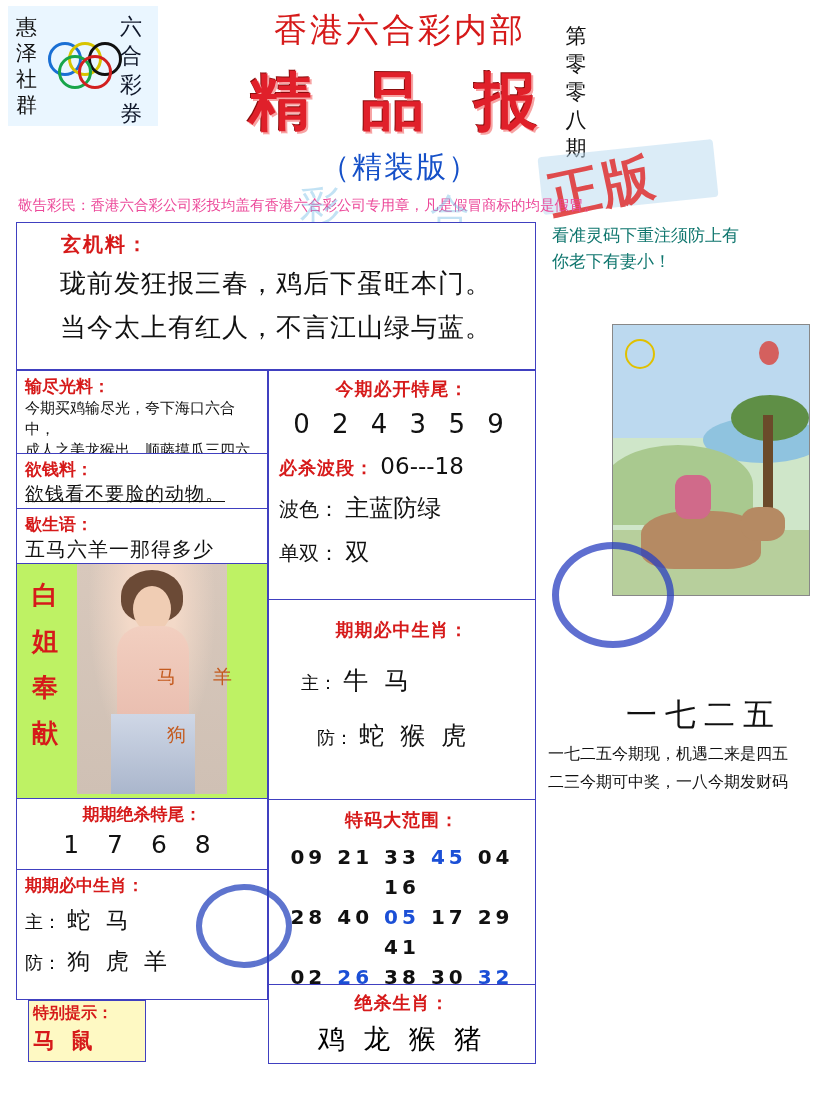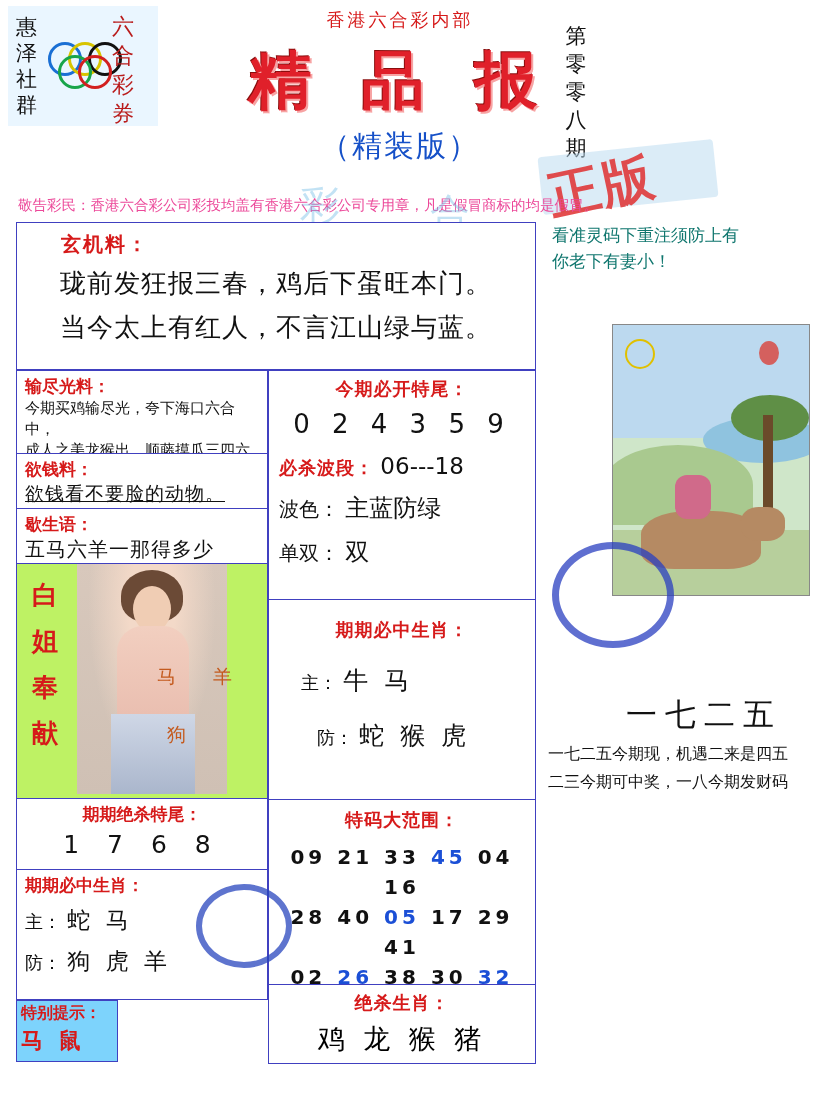--- a/index.html
+++ b/index.html
@@ -43,21 +43,22 @@
     color: #111;
     font-family: "DejaVu Sans", sans-serif;
     letter-spacing: 0px;
   }
   .logo-right-text {
     position: absolute;
     left: 104px; top: 6px;
     width: 30px;
     font-size: 22px;
     line-height: 29px;
-    color: #b91c1c;
+    color: #0f172a;
+    text-align: right;
   }
   .rings {
     position: absolute;
     left: 40px; top: 36px;
     width: 64px; height: 44px;
   }
   .ring {
     position: absolute;
     width: 28px; height: 28px;
     border-radius: 50%;
@@ -69,21 +70,21 @@
   .ring.r4 { left: 10px; top: 13px; border-color: #18a54a; }
   .ring.r5 { left: 30px; top: 13px; border-color: #d22020; }
 
   .title-block {
     position: absolute;
     left: 200px; top: 8px;
     width: 400px;
     text-align: center;
   }
   .title-small {
-    font-size: 18px;
+    font-size: 33px;
     color: #d61a1a;
     letter-spacing: 3px;
     font-family: "DejaVu Sans", sans-serif;
   }
   .title-big {
     margin-top: 6px;
     font-size: 63px;
     font-weight: bold;
     letter-spacing: 14px;
     color: #e0202a;
@@ -293,23 +294,23 @@
     position:absolute; left: 86px; top: 482px;
     font-size: 31px; letter-spacing: 8px; color:#111;
     font-family:"DejaVu Sans", sans-serif;
   }
   .right-bottom {
     position:absolute; left: 8px; top: 528px; width: 290px;
     font-size: 16px; line-height: 28px; color:#111;
   }
 
   .tip-box {
-    position:absolute; left: 16px; top: 1000px; width: 102px; height: 62px;
+    position:absolute; left: 28px; top: 1000px; width: 118px; height: 62px;
     border: 1px solid #4040c0; box-sizing:border-box; padding: 2px 4px;
-    background:#7dd3fc;
+    background:#fef9c3;
   }
   .tip-hd { color:#d61a1a; font-size:16px; font-weight:bold; }
   .tip-body { color:#d61a1a; font-size:22px; font-weight:bold; letter-spacing:4px; margin-top:2px;}
 
   .blue-swirl {
     position:absolute;
     border: 6px solid rgba(40,70,190,.75);
     border-radius: 50%;
     pointer-events:none;
   }

